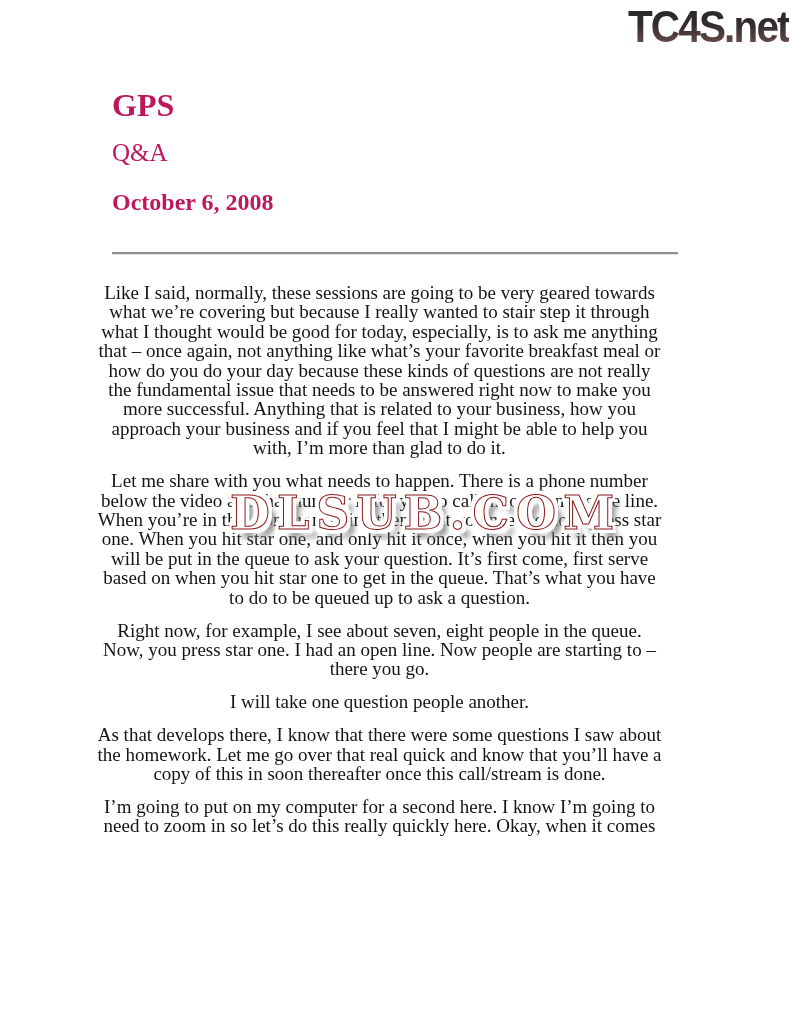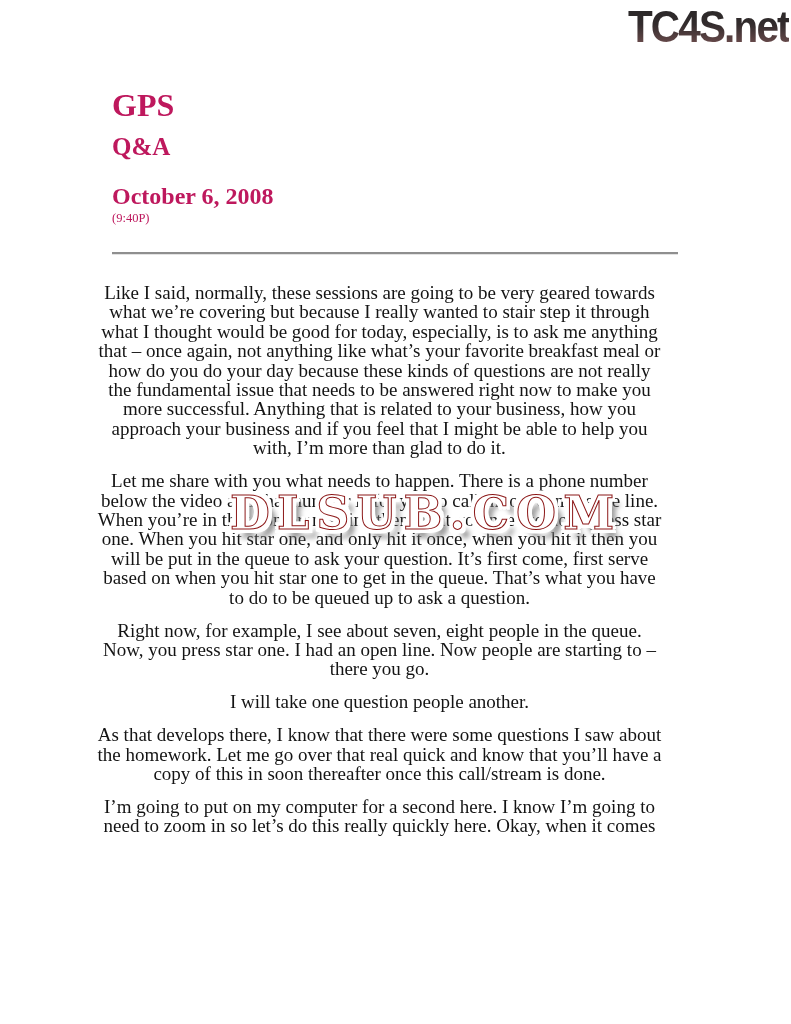--- a/index.html
+++ b/index.html
@@ -49,23 +49,23 @@
     text-align: left;
     color: #be185d;
   }
   .doc-title {
     margin: 0;
     font-size: 32px;
     font-weight: 700;
     line-height: 1.1;
   }
   .doc-subtitle {
-    margin: 10px 0 0 0;
+    margin: 16px 0 0 0;
     font-size: 25px;
-    font-weight: 700;
+    font-weight: 400;
     line-height: 1.1;
   }
   .doc-date {
     margin-top: 22px;
     font-size: 24px;
     font-weight: 700;
     line-height: 1.1;
   }
   .doc-time {
     margin-top: 3px;
@@ -162,21 +162,20 @@
 <body>
 
 <div class="page">
 
   <div class="top-logo">TC4S.net</div>
 
   <div class="doc-header">
     <h1 class="doc-title">GPS</h1>
     <h2 class="doc-subtitle">Q&amp;A</h2>
     <div class="doc-date">October 6, 2008</div>
-    <div class="doc-time">(9:40P)</div>
   </div>
 
   <div class="divider"></div>
 
   <div class="body-text">
     <p>Like I said, normally, these sessions are going to be very geared towards what we’re covering but because I really wanted to stair step it through what I thought would be good for today, especially, is to ask me anything that – once again, not anything like what’s your favorite breakfast meal or how do you do your day because these kinds of questions are not really the fundamental issue that needs to be answered right now to make you more successful. Anything that is related to your business, how you approach your business and if you feel that I might be able to help you with, I’m more than glad to do it.</p>
     <p>Let me share with you what needs to happen. There is a phone number below the video and that number is for you to call in to a conference line. When you’re in that conference line then what you need to do is press star one. When you hit star one, and only hit it once, when you hit it then you will be put in the queue to ask your question. It’s first come, first serve based on when you hit star one to get in the queue. That’s what you have to do to be queued up to ask a question.</p>
     <p>Right now, for example, I see about seven, eight people in the queue. Now, you press star one. I had an open line. Now people are starting to – there you go.</p>
     <p>I will take one question people another.</p>
     <p>As that develops there, I know that there were some questions I saw about the homework. Let me go over that real quick and know that you’ll have a copy of this in soon thereafter once this call/stream is done.</p>

